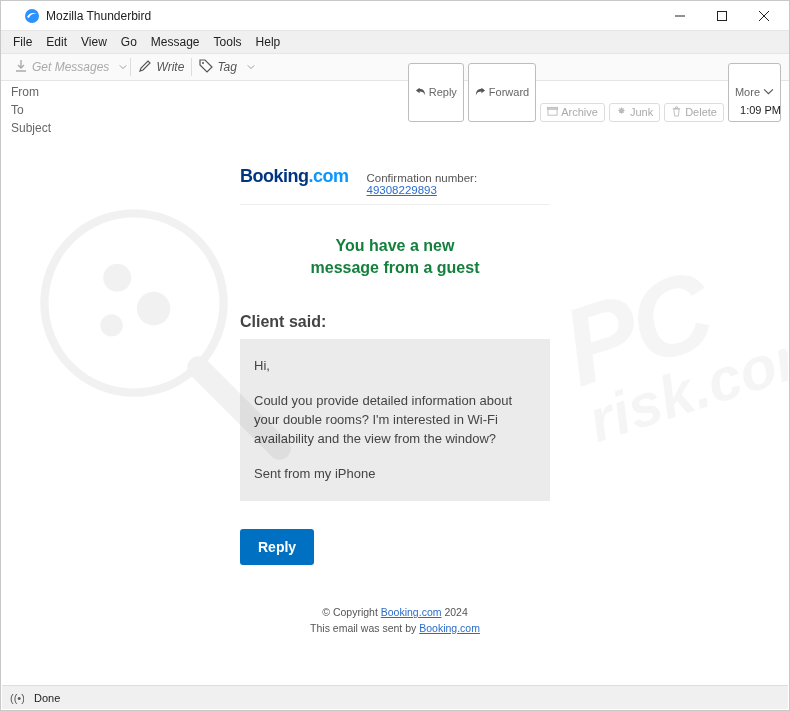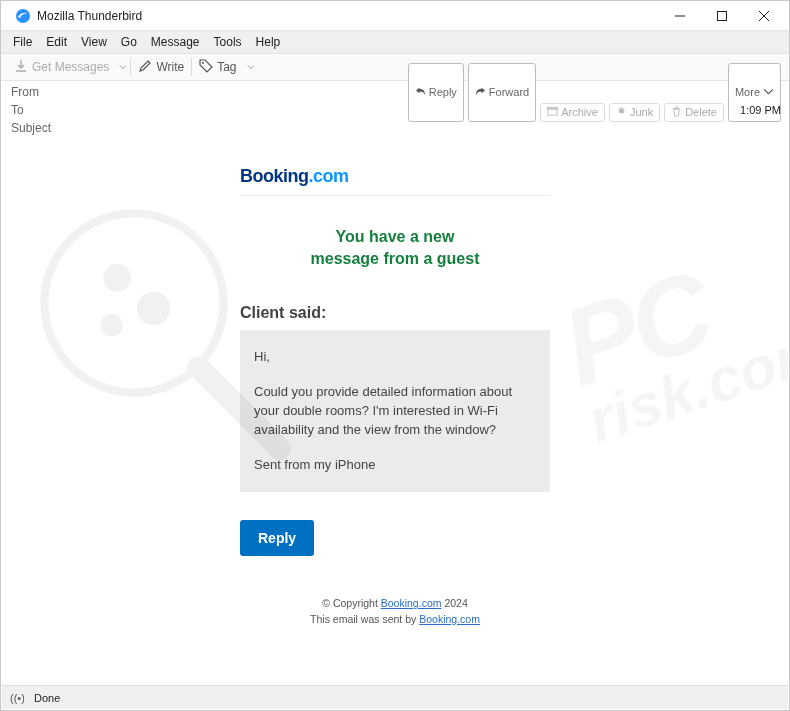--- a/index.html
+++ b/index.html
@@ -1,28 +1,28 @@
 <!DOCTYPE html>
 <html><head>
 <meta charset="utf-8">
 <style>
   * { box-sizing: border-box; margin: 0; padding: 0; }
   body { font-family: "Segoe UI", Arial, sans-serif; font-size: 12px; background: #fff; color: #222; width: 790px; height: 711px; overflow: hidden; border: 1px solid #c8c8c8; position: relative; }
 
-  .titlebar { height: 30px; display: flex; align-items: center; padding: 0 4px 0 14px; border-bottom: 1px solid #e5e5e5; background: #fff; }
+  .titlebar { height: 30px; display: flex; align-items: center; padding: 0 4px 0 23px; border-bottom: 1px solid #e5e5e5; background: #fff; }
   .titlebar .tb-icon { width: 16px; height: 16px; margin-right: 6px; }
   .titlebar .title { font-size: 12px; color: #222; flex: 0 0 auto; }
   .titlebar .spacer { flex: 1; }
   .win-btn { width: 42px; height: 28px; display: flex; align-items: center; justify-content: center; color: #222; }
   .win-btn svg { width: 10px; height: 10px; }
 
   .menubar { height: 22px; background: #f0f0f0; display: flex; align-items: center; padding: 0 6px; gap: 2px; }
   .menubar span { padding: 2px 6px; font-size: 12px; color: #222; text-align: center; }
 
-  .toolbar { height: 28px; display: flex; align-items: center; padding: 2px 6px; border-top: 1px solid #e5e5e5; border-bottom: 1px solid #e5e5e5; background: #fafafa; }
+  .toolbar { height: 28px; display: flex; align-items: center; padding: 2px 6px; border-top: 1px solid #e5e5e5; border-bottom: 1px solid #e5e5e5; background: #fafafa; font-style: italic; }
   .toolbar .tbtn { display: flex; align-items: center; gap: 4px; padding: 2px 6px; border: 1px solid transparent; border-radius: 3px; color: #555; }
   .toolbar .tbtn svg { width: 14px; height: 14px; }
   .toolbar .divider { width: 1px; height: 18px; background: #ddd; }
   .toolbar .chev { width: 14px; display: flex; align-items: center; justify-content: center; }
   .toolbar .tbtn.disabled { color: #aaa; }
 
   .header-bar { padding: 2px 8px 4px 10px; }
   .header-bar .row { display: flex; align-items: center; height: 18px; font-size: 12px; color: #666; }
   .header-bar .row .label { width: 50px; color: #666; }
   .header-toolbar { display: flex; gap: 4px; margin-left: auto; }
@@ -198,20 +198,23 @@
     <div class="watermark-text">
         <div>PC</div>
         <div>risk.com</div>
       </div>
 
     <div class="card">
       <div class="card-header">
         <span class="logo">
           <span class="b1">Booking</span><span class="b2">.com</span>
         </span>
+        <span class="confnum">
+          <span>Confirmation number: </span><a href="#">49308229893</a>
+        </span>
       </div>
 
       <div class="headline">
         <div>You have a new</div>
         <div>message from a guest</div>
       </div>
 
       <div class="client-said">Client said:</div>
 
       <div class="msg-box">

